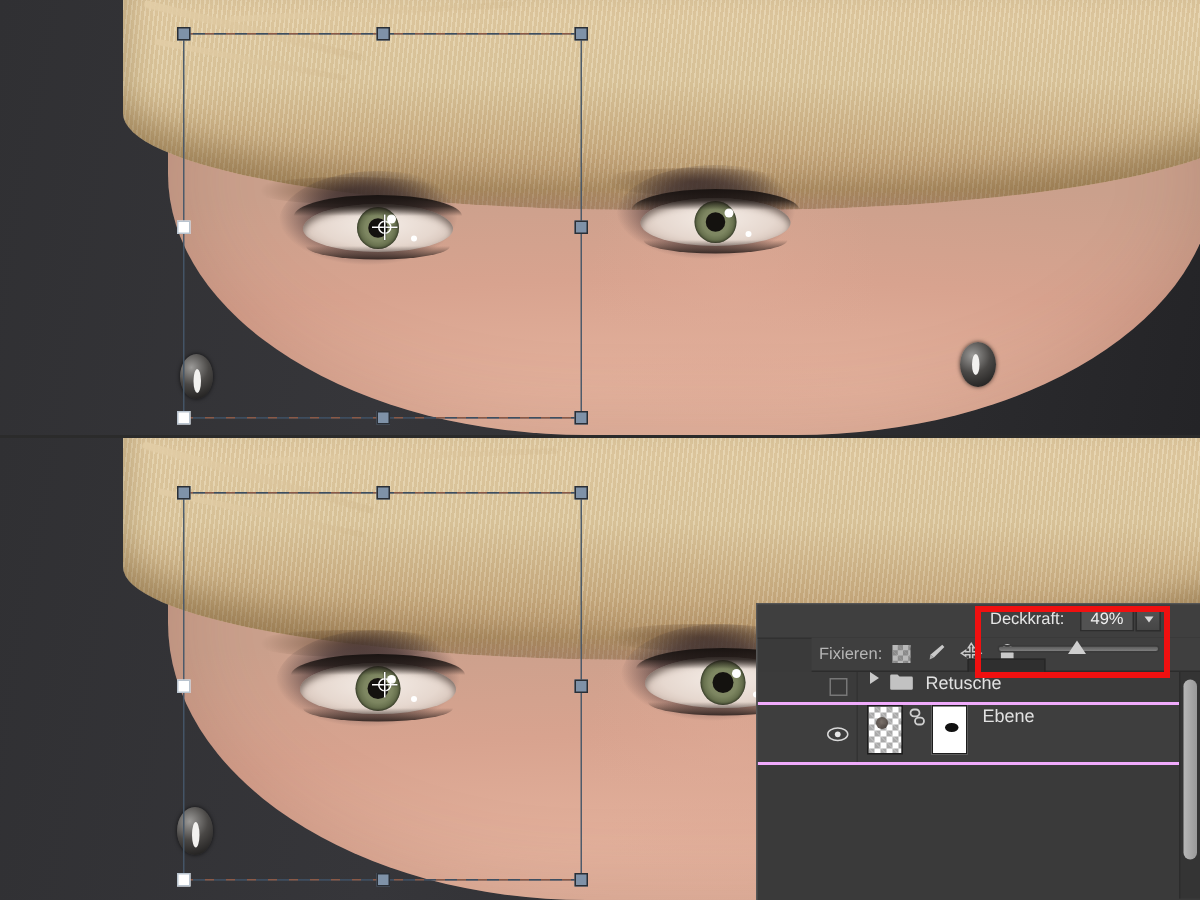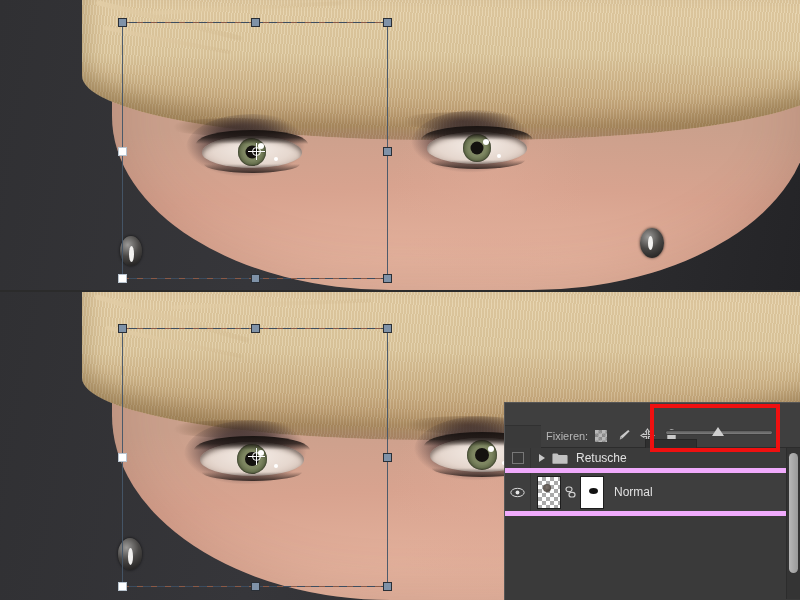--- a/index.html
+++ b/index.html
@@ -358,24 +358,24 @@
   .layers-list {
     position: absolute;
     left: 0; right: 0;
     top: 45px;
     bottom: 0;
     overflow: hidden;
   }
   .layer-row {
     position: relative;
     height: 38px;
-    border-bottom: 5px solid #f0abfc;
+    border-bottom: 2px solid #f0abfc;
     background: #3e3e3e;
     display: flex;
-    align-items: center;
+    padding-left: 41px;
   }
   .layer-row.group-row { height: 20px; background: #3b3b3b; }
   .layer-row.selected { background: #6d809f; }
 
   .vis-cell {
     width: 26px;
     height: 100%;
     display: flex;
     align-items: center;
     justify-content: center;
@@ -639,20 +639,27 @@
 
     <div class="crosshair" style="left:248px; top:156px;">
       <div class="ring"></div>
     </div>
   </div>
 
   <div id="layers-panel">
 
     <div class="panel-topbar">
 
+      <div class="opacity-group">
+        <span class="opacity-label">Deckkraft:</span>
+        <div class="opacity-field">49%</div>
+        <div class="opacity-dd">
+          <span class="caret"></span>
+        </div>
+      </div>
     </div>
 
     <div class="lock-row">
       <span class="lock-label">Fixieren:</span>
       <div class="lock-icons">
         <span class="lk lk-checker"></span>
         <span class="lk">
           <svg viewBox="0 0 16 16" width="15" height="15" aria-hidden="true">
             <path d="M13 2 L14.5 3.5 L7 11 L4.5 9 Z" fill="#c9c9c9"></path>
             <path d="M4.5 9 L7 11 L4 12.5 Z" fill="#b0b0b0"></path>
@@ -708,21 +715,21 @@
         </div>
         <span class="link-icon">
           <svg viewBox="0 0 13 16" width="13" height="16" aria-hidden="true">
             <path d="M4.3 3 h1.4 a2.3 2.3 0 0 1 0 4.6 H4.3 a2.3 2.3 0 0 1 0-4.6 Z" fill="none" stroke="#cfcfcf" stroke-width="1.2"></path>
             <path d="M7.3 8.4 h1.4 a2.3 2.3 0 0 1 0 4.6 H7.3 a2.3 2.3 0 0 1 0-4.6 Z" fill="none" stroke="#cfcfcf" stroke-width="1.2"></path>
           </svg>
         </span>
         <div class="mask-thumb">
           <span class="mk" style="left:8px; top:11px; width:9px; height:6px;"></span>
         </div>
-        <span class="layer-name">Normal</span>
+        <span class="layer-name">Ebene</span>
       </div>
 
     </div>
 
     <div class="panel-scrollbar">
       <div class="scroll-thumb"></div>
     </div>
   </div>
 
   <div id="annotation-box"></div>

